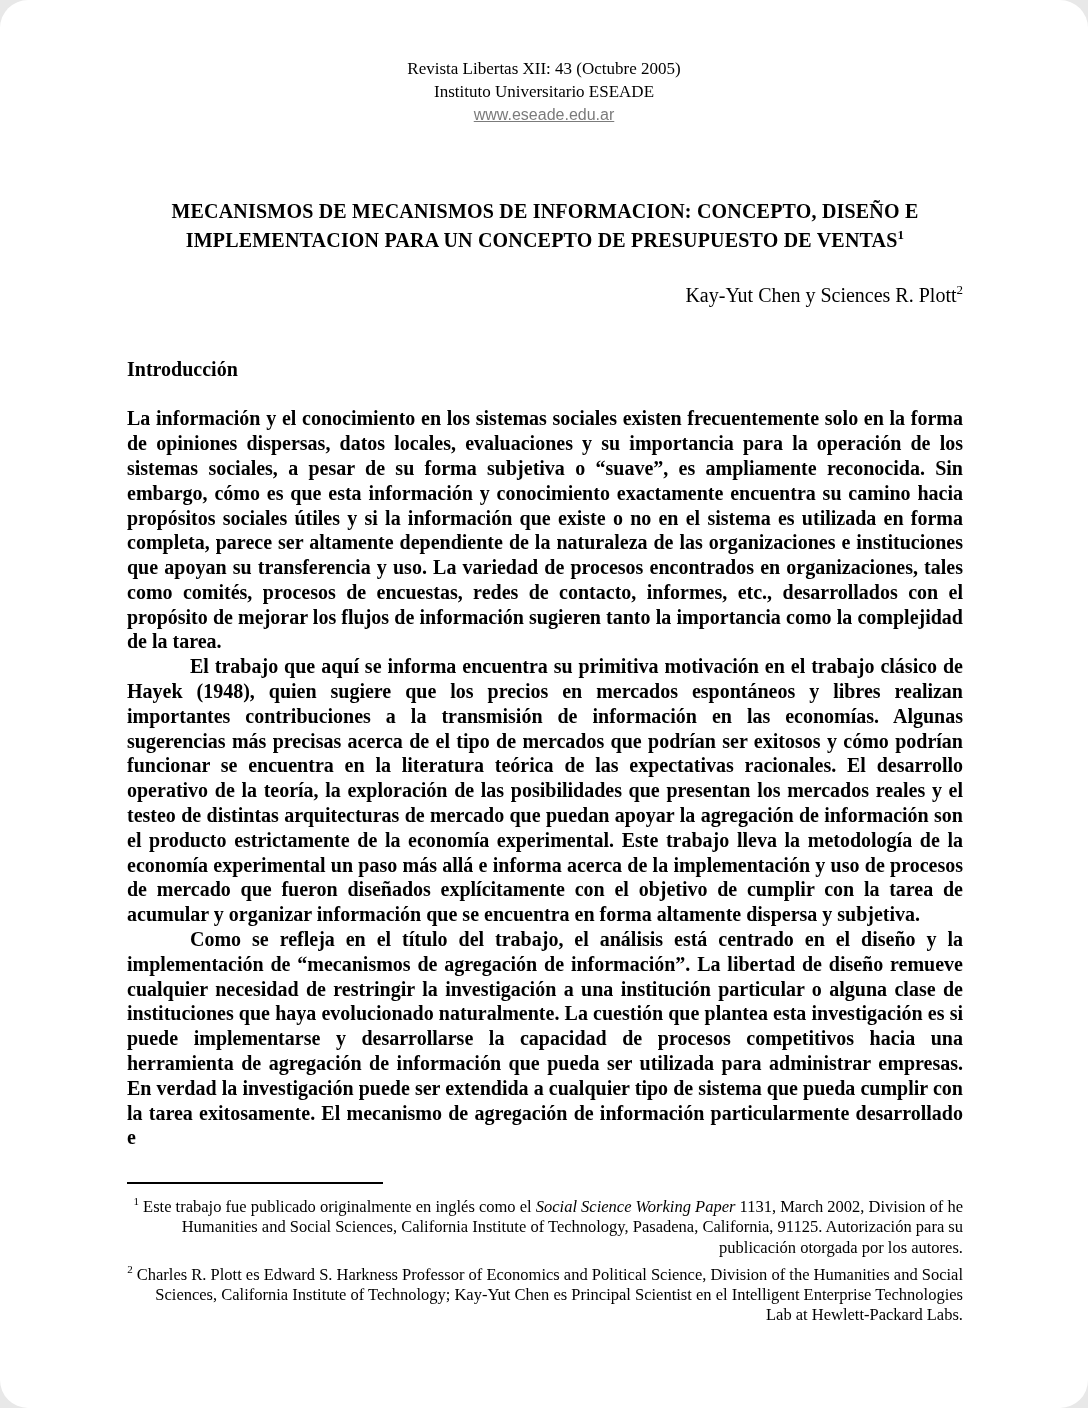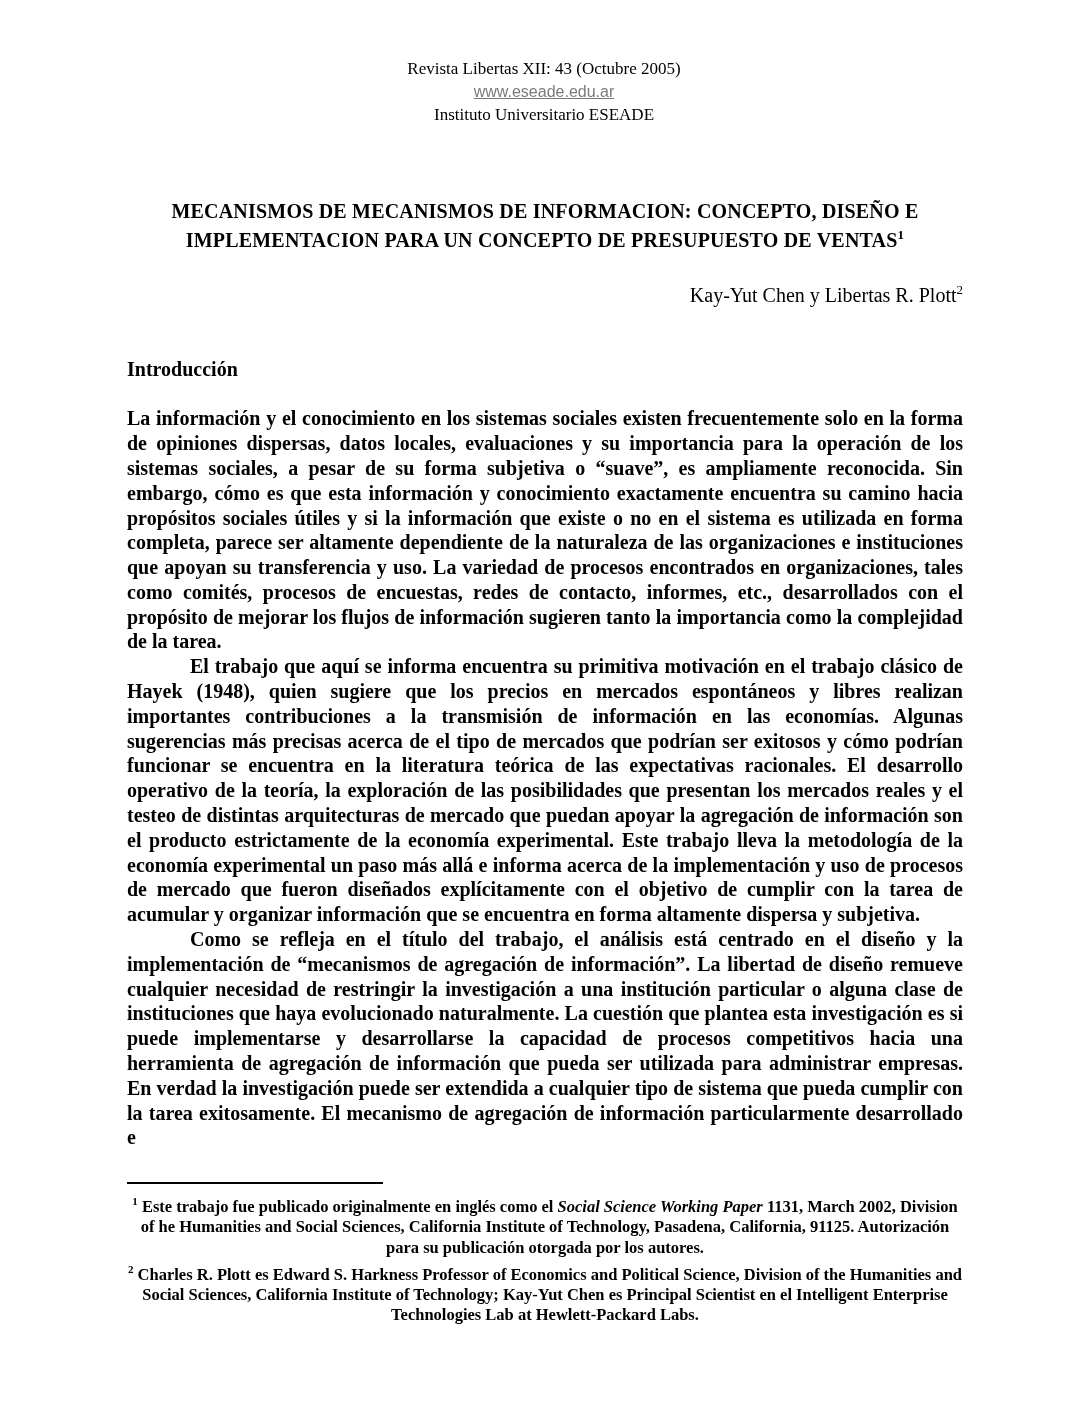--- a/index.html
+++ b/index.html
@@ -6,20 +6,21 @@
   .page {
     width: 1088px;
     height: 1408px;
     background: #ffffff;
     font-family: "Liberation Serif", serif;
     color: #000000;
     box-sizing: border-box;
     padding-top: 57px;
     margin: 0 auto;
     overflow: hidden;
+    border-radius: 28px;
   }
   .header {
     text-align: center;
     font-size: 17px;
     line-height: 23px;
   }
   .header .hline { white-space: nowrap; }
   .website-link {
     font-family: "Liberation Sans", sans-serif;
     font-size: 16px;
@@ -63,41 +64,41 @@
   .footnotes {
     margin-top: 32px;
     font-size: 16.5px;
     line-height: 20.6px;
   }
   .fn-rule {
     width: 256px;
     border-top: 2px solid #000000;
     margin-bottom: 7px;
   }
-  .fn { margin: 0; text-align: center; font-weight: bold; }
+  .fn { margin: 0; text-align: right; }
   .fn sup { font-size: 11px; }
 </style>
 </head>
 <body>
 
 <div class="page">
 
   <div class="header">
     <div class="hline">Revista Libertas XII: 43 (Octubre 2005)</div>
+    <div class="hline">Instituto Universitario ESEADE</div>
     <div class="hline">
       <span class="website-link">www.eseade.edu.ar</span>
     </div>
-    <div class="hline">Instituto Universitario ESEADE</div>
   </div>
 
   <div class="content">
 
     <h1 class="paper-title"><span>MECANISMOS DE MECANISMOS DE INFORMACION: CONCEPTO, DISEÑO E</span><br><span>IMPLEMENTACION PARA UN CONCEPTO DE PRESUPUESTO DE VENTAS</span><sup>1</sup></h1>
 
-    <div class="authors"><span>Kay-Yut Chen y Libertas R. Plott</span><sup>2</sup></div>
+    <div class="authors"><span>Kay-Yut Chen y Sciences R. Plott</span><sup>2</sup></div>
 
     <h2 class="section-heading">Introducción</h2>
 
     <p class="para first">La información y el conocimiento en los sistemas sociales existen frecuentemente solo en la forma de opiniones dispersas, datos locales, evaluaciones y su importancia para la operación de los sistemas sociales, a pesar de su forma subjetiva o “suave”, es ampliamente reconocida. Sin embargo, cómo es que esta información y conocimiento exactamente encuentra su camino hacia propósitos sociales útiles y si la información que existe o no en el sistema es utilizada en forma completa, parece ser altamente dependiente de la naturaleza de las organizaciones e instituciones que apoyan su transferencia y uso. La variedad de procesos encontrados en organizaciones, tales como comités, procesos de encuestas, redes de contacto, informes, etc., desarrollados con el propósito de mejorar los flujos de información sugieren tanto la importancia como la complejidad de la tarea.</p>
     <p class="para">El trabajo que aquí se informa encuentra su primitiva motivación en el trabajo clásico de Hayek (1948), quien sugiere que los precios en mercados espontáneos y libres realizan importantes contribuciones a la transmisión de información en las economías. Algunas sugerencias más precisas acerca de el tipo de mercados que podrían ser exitosos y cómo podrían funcionar se encuentra en la literatura teórica de las expectativas racionales. El desarrollo operativo de la teoría, la exploración de las posibilidades que presentan los mercados reales y el testeo de distintas arquitecturas de mercado que puedan apoyar la agregación de información son el producto estrictamente de la economía experimental. Este trabajo lleva la metodología de la economía experimental un paso más allá e informa acerca de la implementación y uso de procesos de mercado que fueron diseñados explícitamente con el objetivo de cumplir con la tarea de acumular y organizar información que se encuentra en forma altamente dispersa y subjetiva.</p>
     <p class="para">Como se refleja en el título del trabajo, el análisis está centrado en el diseño y la implementación de “mecanismos de agregación de información”. La libertad de diseño remueve cualquier necesidad de restringir la investigación a una institución particular o alguna clase de instituciones que haya evolucionado naturalmente. La cuestión que plantea esta investigación es si puede implementarse y desarrollarse la capacidad de procesos competitivos hacia una herramienta de agregación de información que pueda ser utilizada para administrar empresas. En verdad la investigación puede ser extendida a cualquier tipo de sistema que pueda cumplir con la tarea exitosamente. El mecanismo de agregación de información particularmente desarrollado e</p>
 
     <div class="footnotes">
       <div class="fn-rule"></div>
       <p class="fn"><sup>1</sup><span> Este trabajo fue publicado originalmente en inglés como el </span><i>Social Science Working Paper</i><span> 1131, March 2002, Division of he Humanities and Social Sciences, California Institute of Technology, Pasadena, California, 91125. Autorización para su publicación otorgada por los autores.</span></p>

